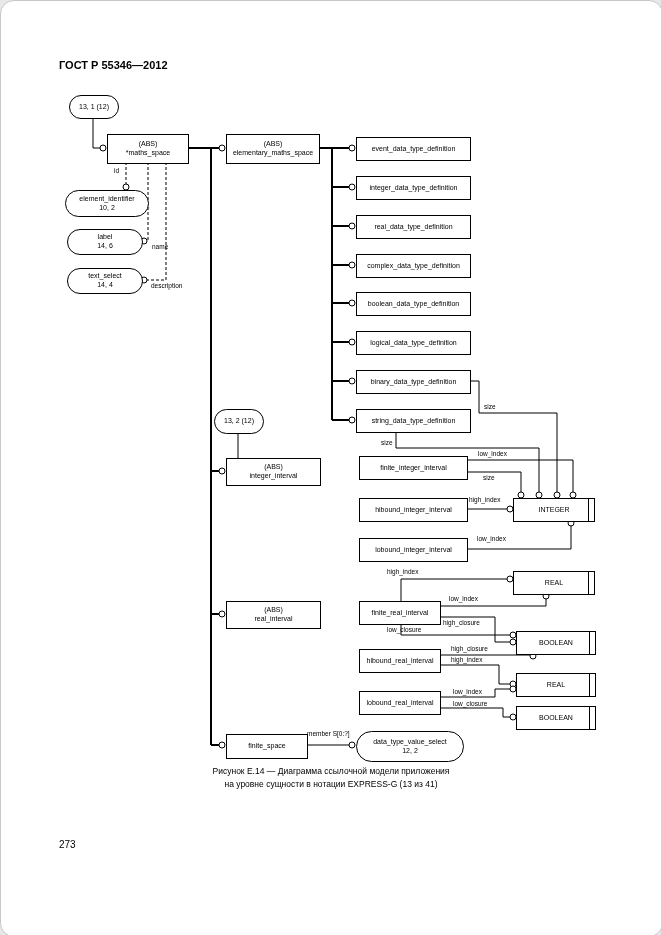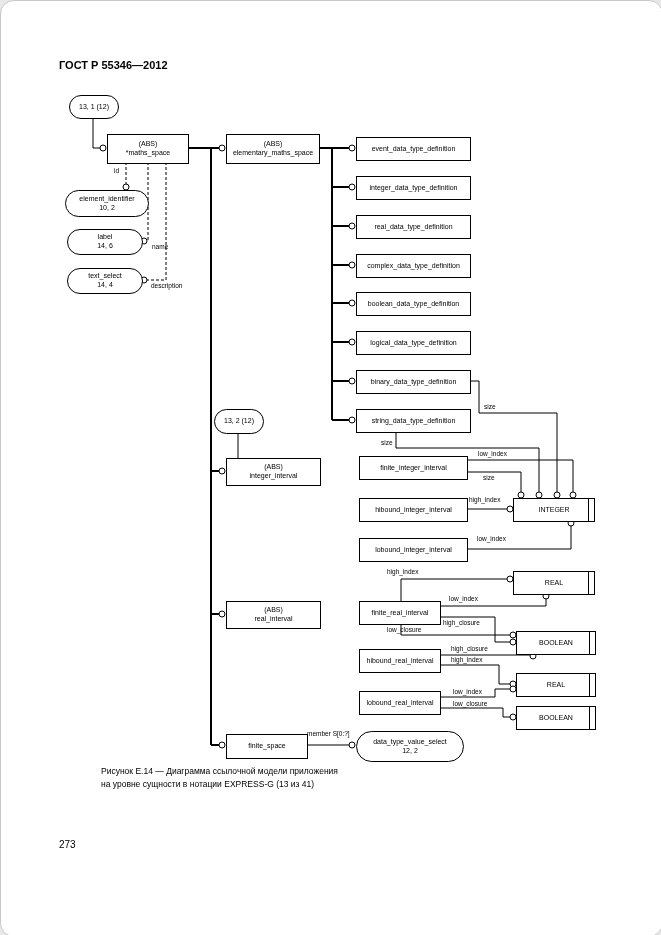--- a/index.html
+++ b/index.html
@@ -3,21 +3,21 @@
 <meta charset="utf-8">
 <style>
   html,body{margin:0;padding:0;background:#e8e8e8;}
   .page{
     position:relative;width:661px;height:935px;background:#ffffff;
     border:1px solid #c8c8c8;border-radius:14px;overflow:hidden;
     font-family:"Liberation Sans",sans-serif;color:#000;
   }
   .hdr{position:absolute;left:58px;top:58px;font-size:11px;font-weight:bold;}
   .pagenum{position:absolute;left:58px;top:838px;font-size:10px;}
-  .caption{position:absolute;left:100px;top:764px;width:460px;text-align:left;font-size:8.5px;line-height:1.5;}
+  .caption{position:absolute;left:100px;top:764px;width:460px;text-align:center;font-size:8.5px;line-height:1.5;}
   svg.wires{position:absolute;left:0;top:0;}
   .ent{
     position:absolute;border:1px solid #000;background:#fff;
     display:flex;flex-direction:column;align-items:center;justify-content:center;
     font-size:7px;line-height:1.25;text-align:center;overflow:hidden;
   }
   .ent span{display:block;white-space:nowrap;}
   .oval{border-radius:16px;}
   .simple::after{content:"";position:absolute;right:5px;top:-1px;bottom:-1px;border-left:1px solid #000;}
   .lbl{position:absolute;font-size:6.5px;white-space:nowrap;}

